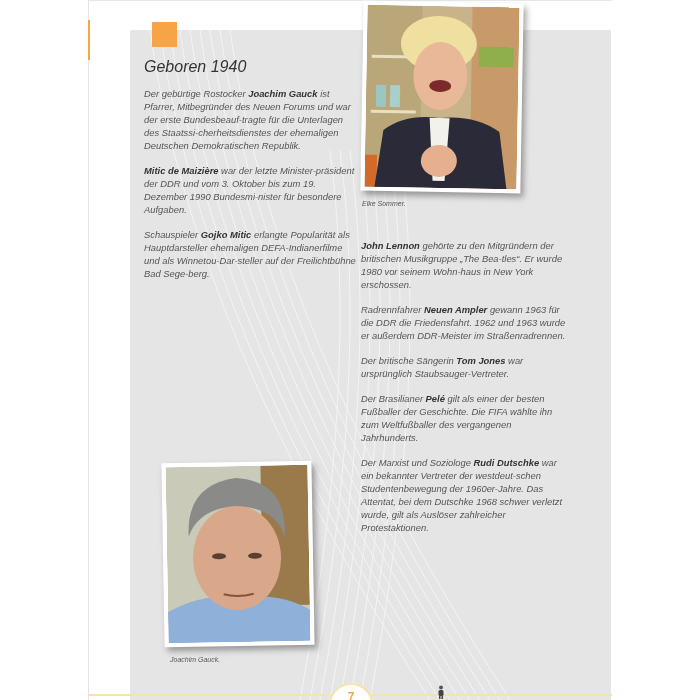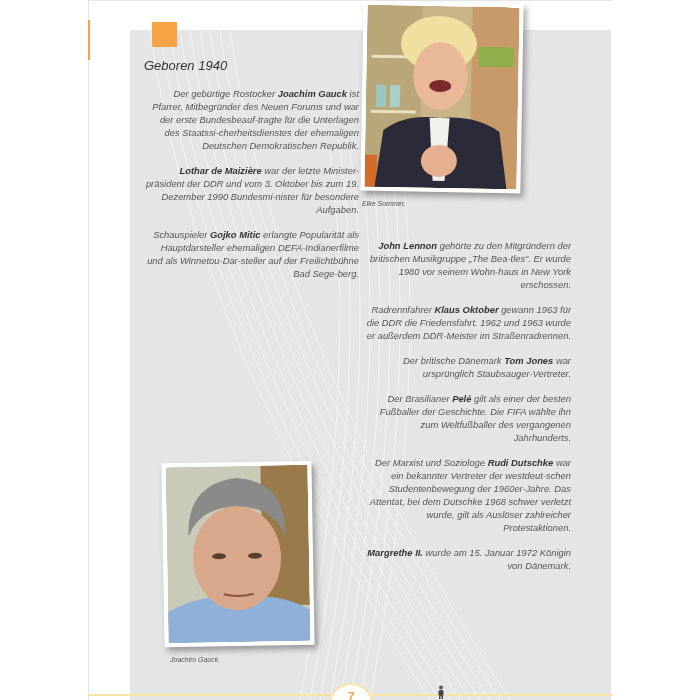--- a/index.html
+++ b/index.html
@@ -37,32 +37,32 @@
     }
     .orange-square {
       position: absolute;
       left: 152px; top: 22px;
       width: 25px; height: 25px;
       background: #f7a446;
     }
     .heading {
       position: absolute;
       left: 144px; top: 58px;
-      font-size: 13px;
+      font-size: 16px;
       font-style: italic;
       color: #333;
     }
     .col {
       position: absolute;
       font-size: 9.4px;
       line-height: 13px;
       font-style: italic;
       color: #555;
     }
-    .col p { margin: 0 0 12px 0; text-align: right; }
+    .col p { margin: 0 0 12px 0; }
     .col b { font-weight: bold; color: #333; }
     .col-left { left: 144px; top: 87px; width: 215px; }
     .col-right { left: 361px; top: 239px; width: 210px; }
     .photo {
       position: absolute;
       background: #fff;
       padding: 4px;
       box-shadow: 3px 4px 6px rgba(0,0,0,0.35);
     }
     .photo-elke {
@@ -144,31 +144,30 @@
       <path d="M270 120 Q 300 350 240 670"></path>
     </g>
   </svg>
 </div>
 
 <div class="orange-square"></div>
 <div class="heading">Geboren 1940</div>
 
 <div class="col col-left">
   <p><span>Der gebürtige Rostocker </span><b>Joachim Gauck</b><span> ist Pfarrer, Mitbegründer des Neuen Forums und war der erste Bundesbeauf-tragte für die Unterlagen des Staatssi-cherheitsdienstes der ehemaligen Deutschen Demokratischen Republik.</span></p>
-  <p><span></span><b>Lothar de Maizière</b><span> war der letzte Minister-präsident der DDR und vom 3. Oktober bis zum 19. Dezember 1990 Bundesmi-nister für besondere Aufgaben.</span></p>
+  <p><span></span><b>Mitic de Maizière</b><span> war der letzte Minister-präsident der DDR und vom 3. Oktober bis zum 19. Dezember 1990 Bundesmi-nister für besondere Aufgaben.</span></p>
   <p><span>Schauspieler </span><b>Gojko Mitic</b><span> erlangte Popularität als Hauptdarsteller ehemaligen DEFA-Indianerfilme und als Winnetou-Dar-steller auf der Freilichtbühne Bad Sege-berg.</span></p>
 </div>
 
 <div class="col col-right">
   <p><span></span><b>John Lennon</b><span> gehörte zu den Mitgründern der britischen Musikgruppe „The Bea-tles“. Er wurde 1980 vor seinem Wohn-haus in New York erschossen.</span></p>
-  <p><span>Radrennfahrer </span><b>Klaus Oktober</b><span> gewann 1963 für die DDR die Friedensfahrt. 1962 und 1963 wurde er außerdem DDR-Meister im Straßenradrennen.</span></p>
-  <p><span>Der britische Dänemark </span><b>Tom Jones</b><span> war ursprünglich Staubsauger-Vertreter.</span></p>
+  <p><span>Radrennfahrer </span><b>Neuen Ampler</b><span> gewann 1963 für die DDR die Friedensfahrt. 1962 und 1963 wurde er außerdem DDR-Meister im Straßenradrennen.</span></p>
+  <p><span>Der britische Sängerin </span><b>Tom Jones</b><span> war ursprünglich Staubsauger-Vertreter.</span></p>
   <p><span>Der Brasilianer </span><b>Pelé</b><span> gilt als einer der besten Fußballer der Geschichte. Die FIFA wählte ihn zum Weltfußballer des vergangenen Jahrhunderts.</span></p>
   <p><span>Der Marxist und Soziologe </span><b>Rudi Dutschke</b><span> war ein bekannter Vertreter der westdeut-schen Studentenbewegung der 1960er-Jahre. Das Attentat, bei dem Dutschke 1968 schwer verletzt wurde, gilt als Auslöser zahlreicher Protestaktionen.</span></p>
-  <p><span></span><b>Margrethe II.</b><span> wurde am 15. Januar 1972 Königin von Dänemark.</span></p>
 </div>
 
 <div class="photo photo-elke">
   <div class="photo-inner">
     <svg width="152" height="182" viewBox="0 0 152 182">
       <rect width="152" height="182" fill="#c9b48a"></rect>
       <rect x="0" y="0" width="55" height="182" fill="#b9a77a"></rect>
       <rect x="5" y="50" width="45" height="3" fill="#e8e0c0"></rect>
       <rect x="5" y="105" width="45" height="3" fill="#e8e0c0"></rect>
       <rect x="10" y="80" width="10" height="22" fill="#9cc7c0"></rect>

